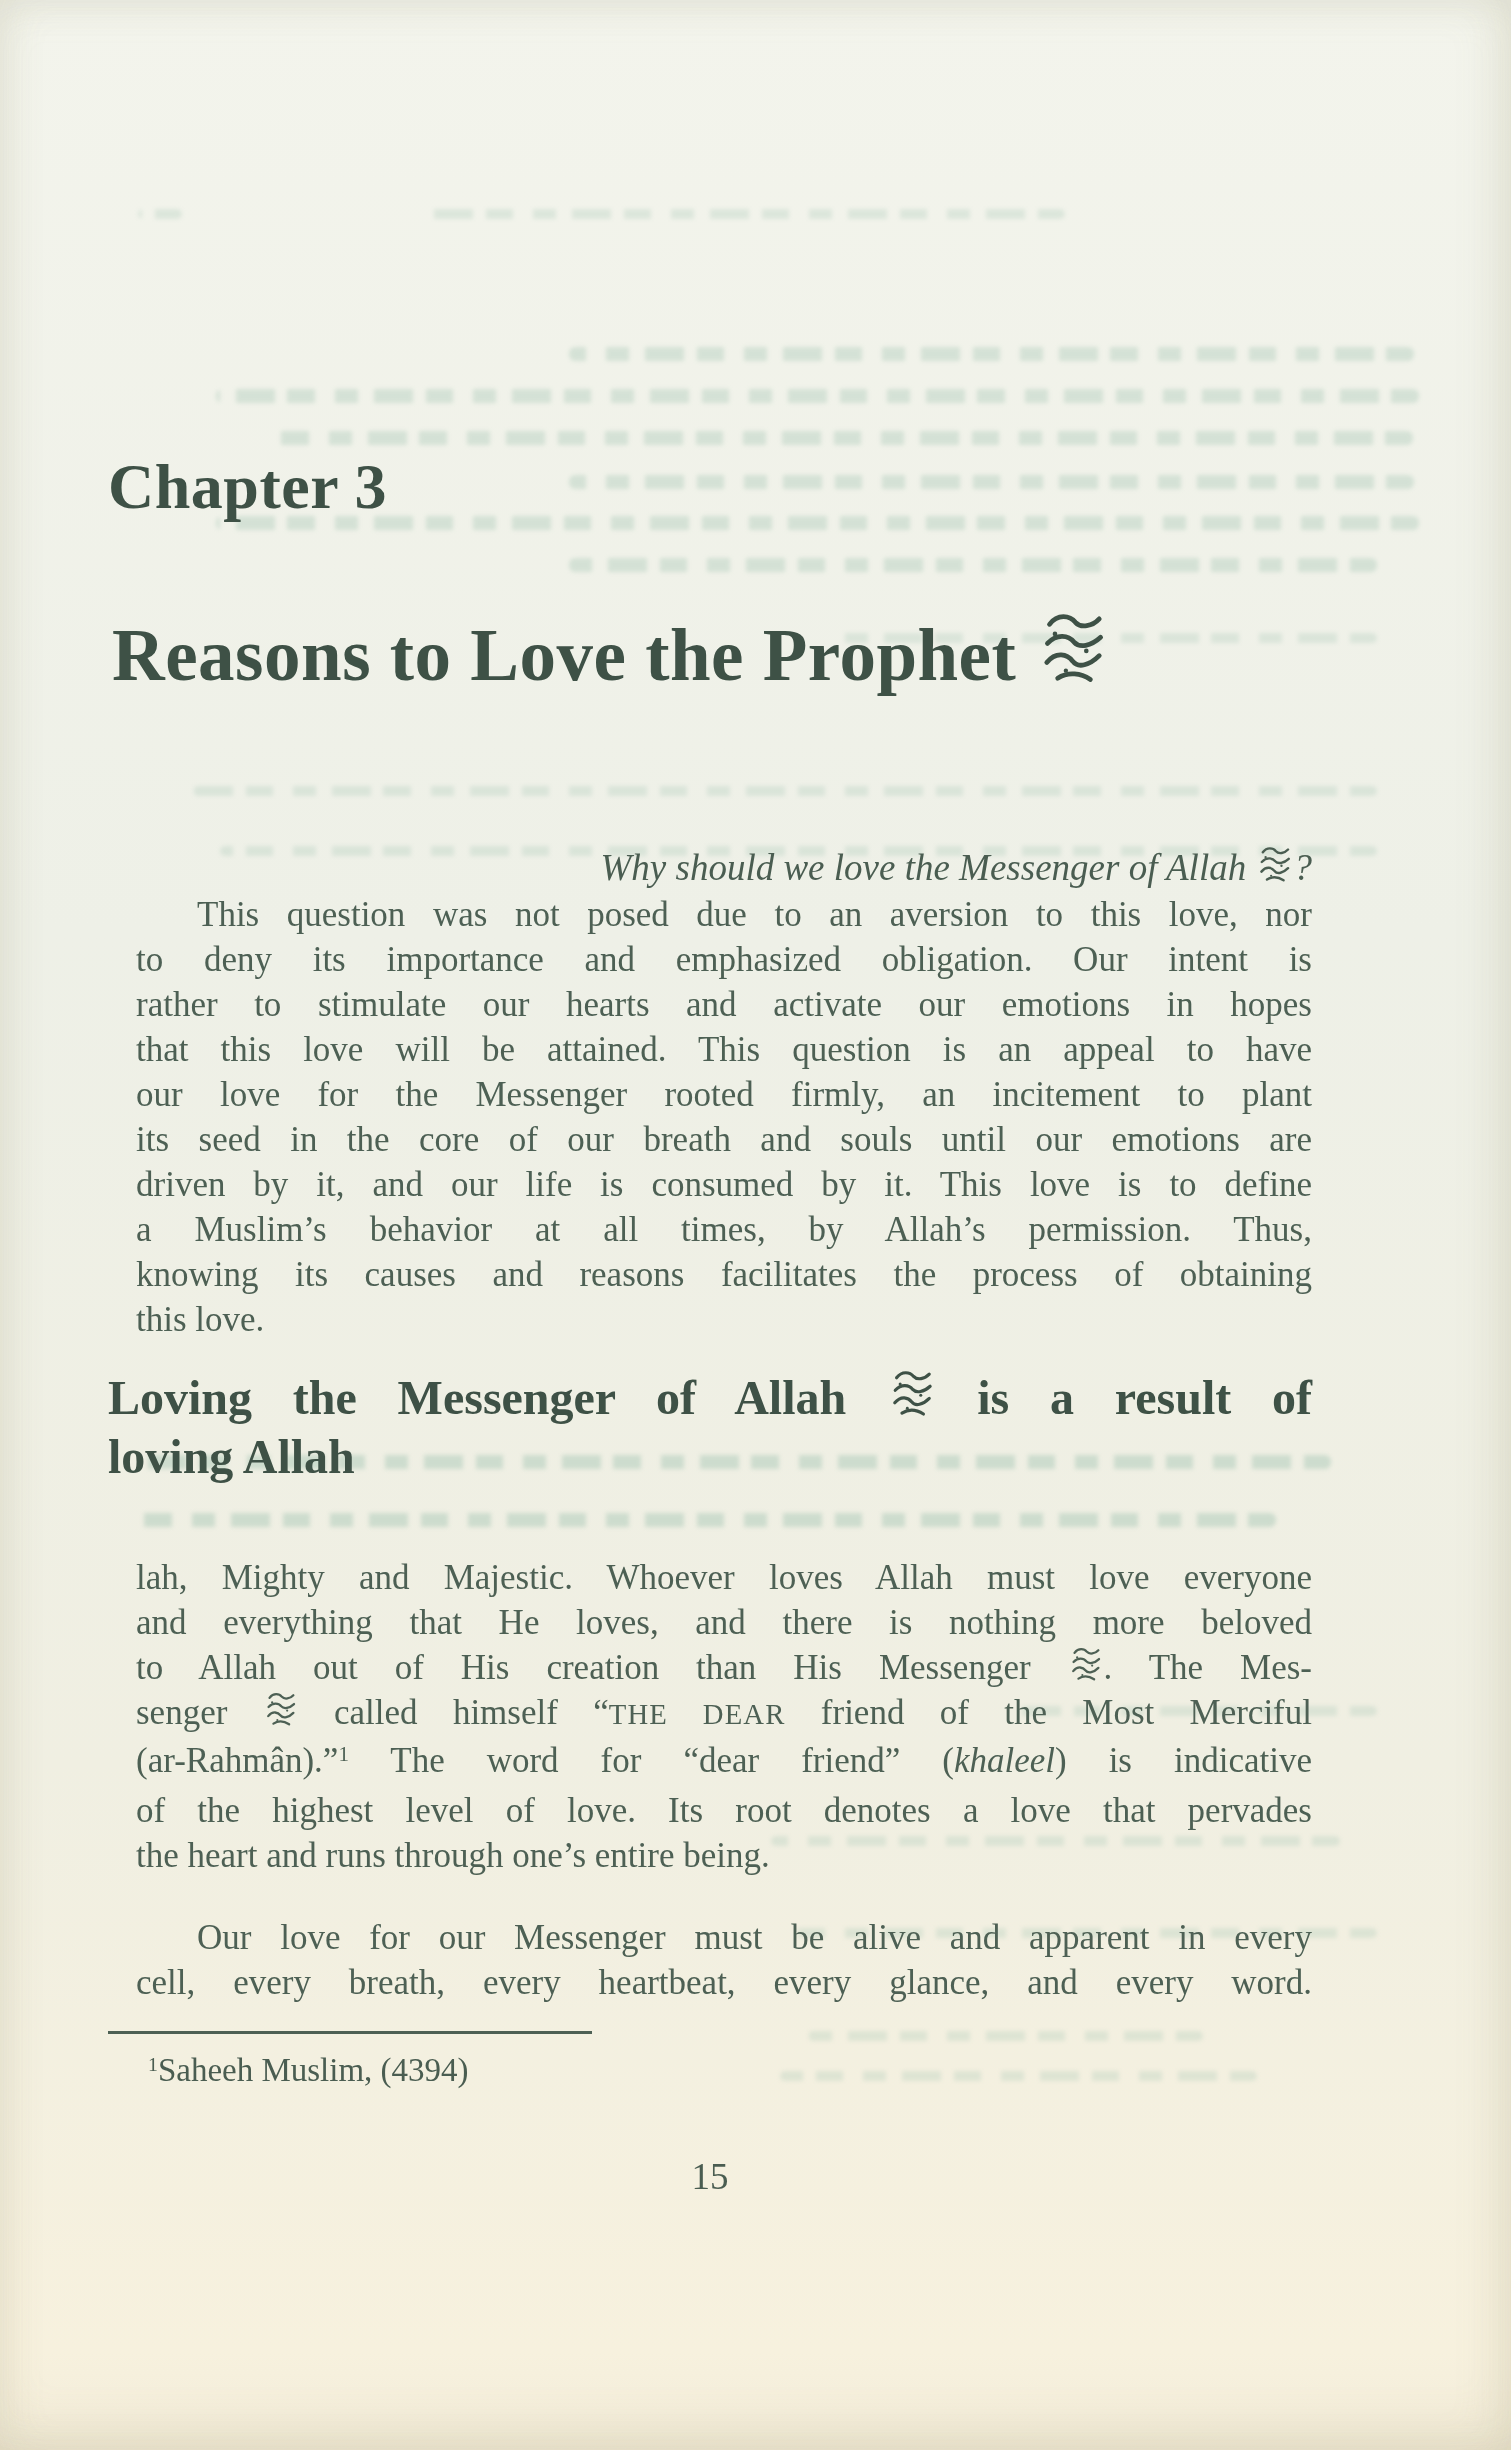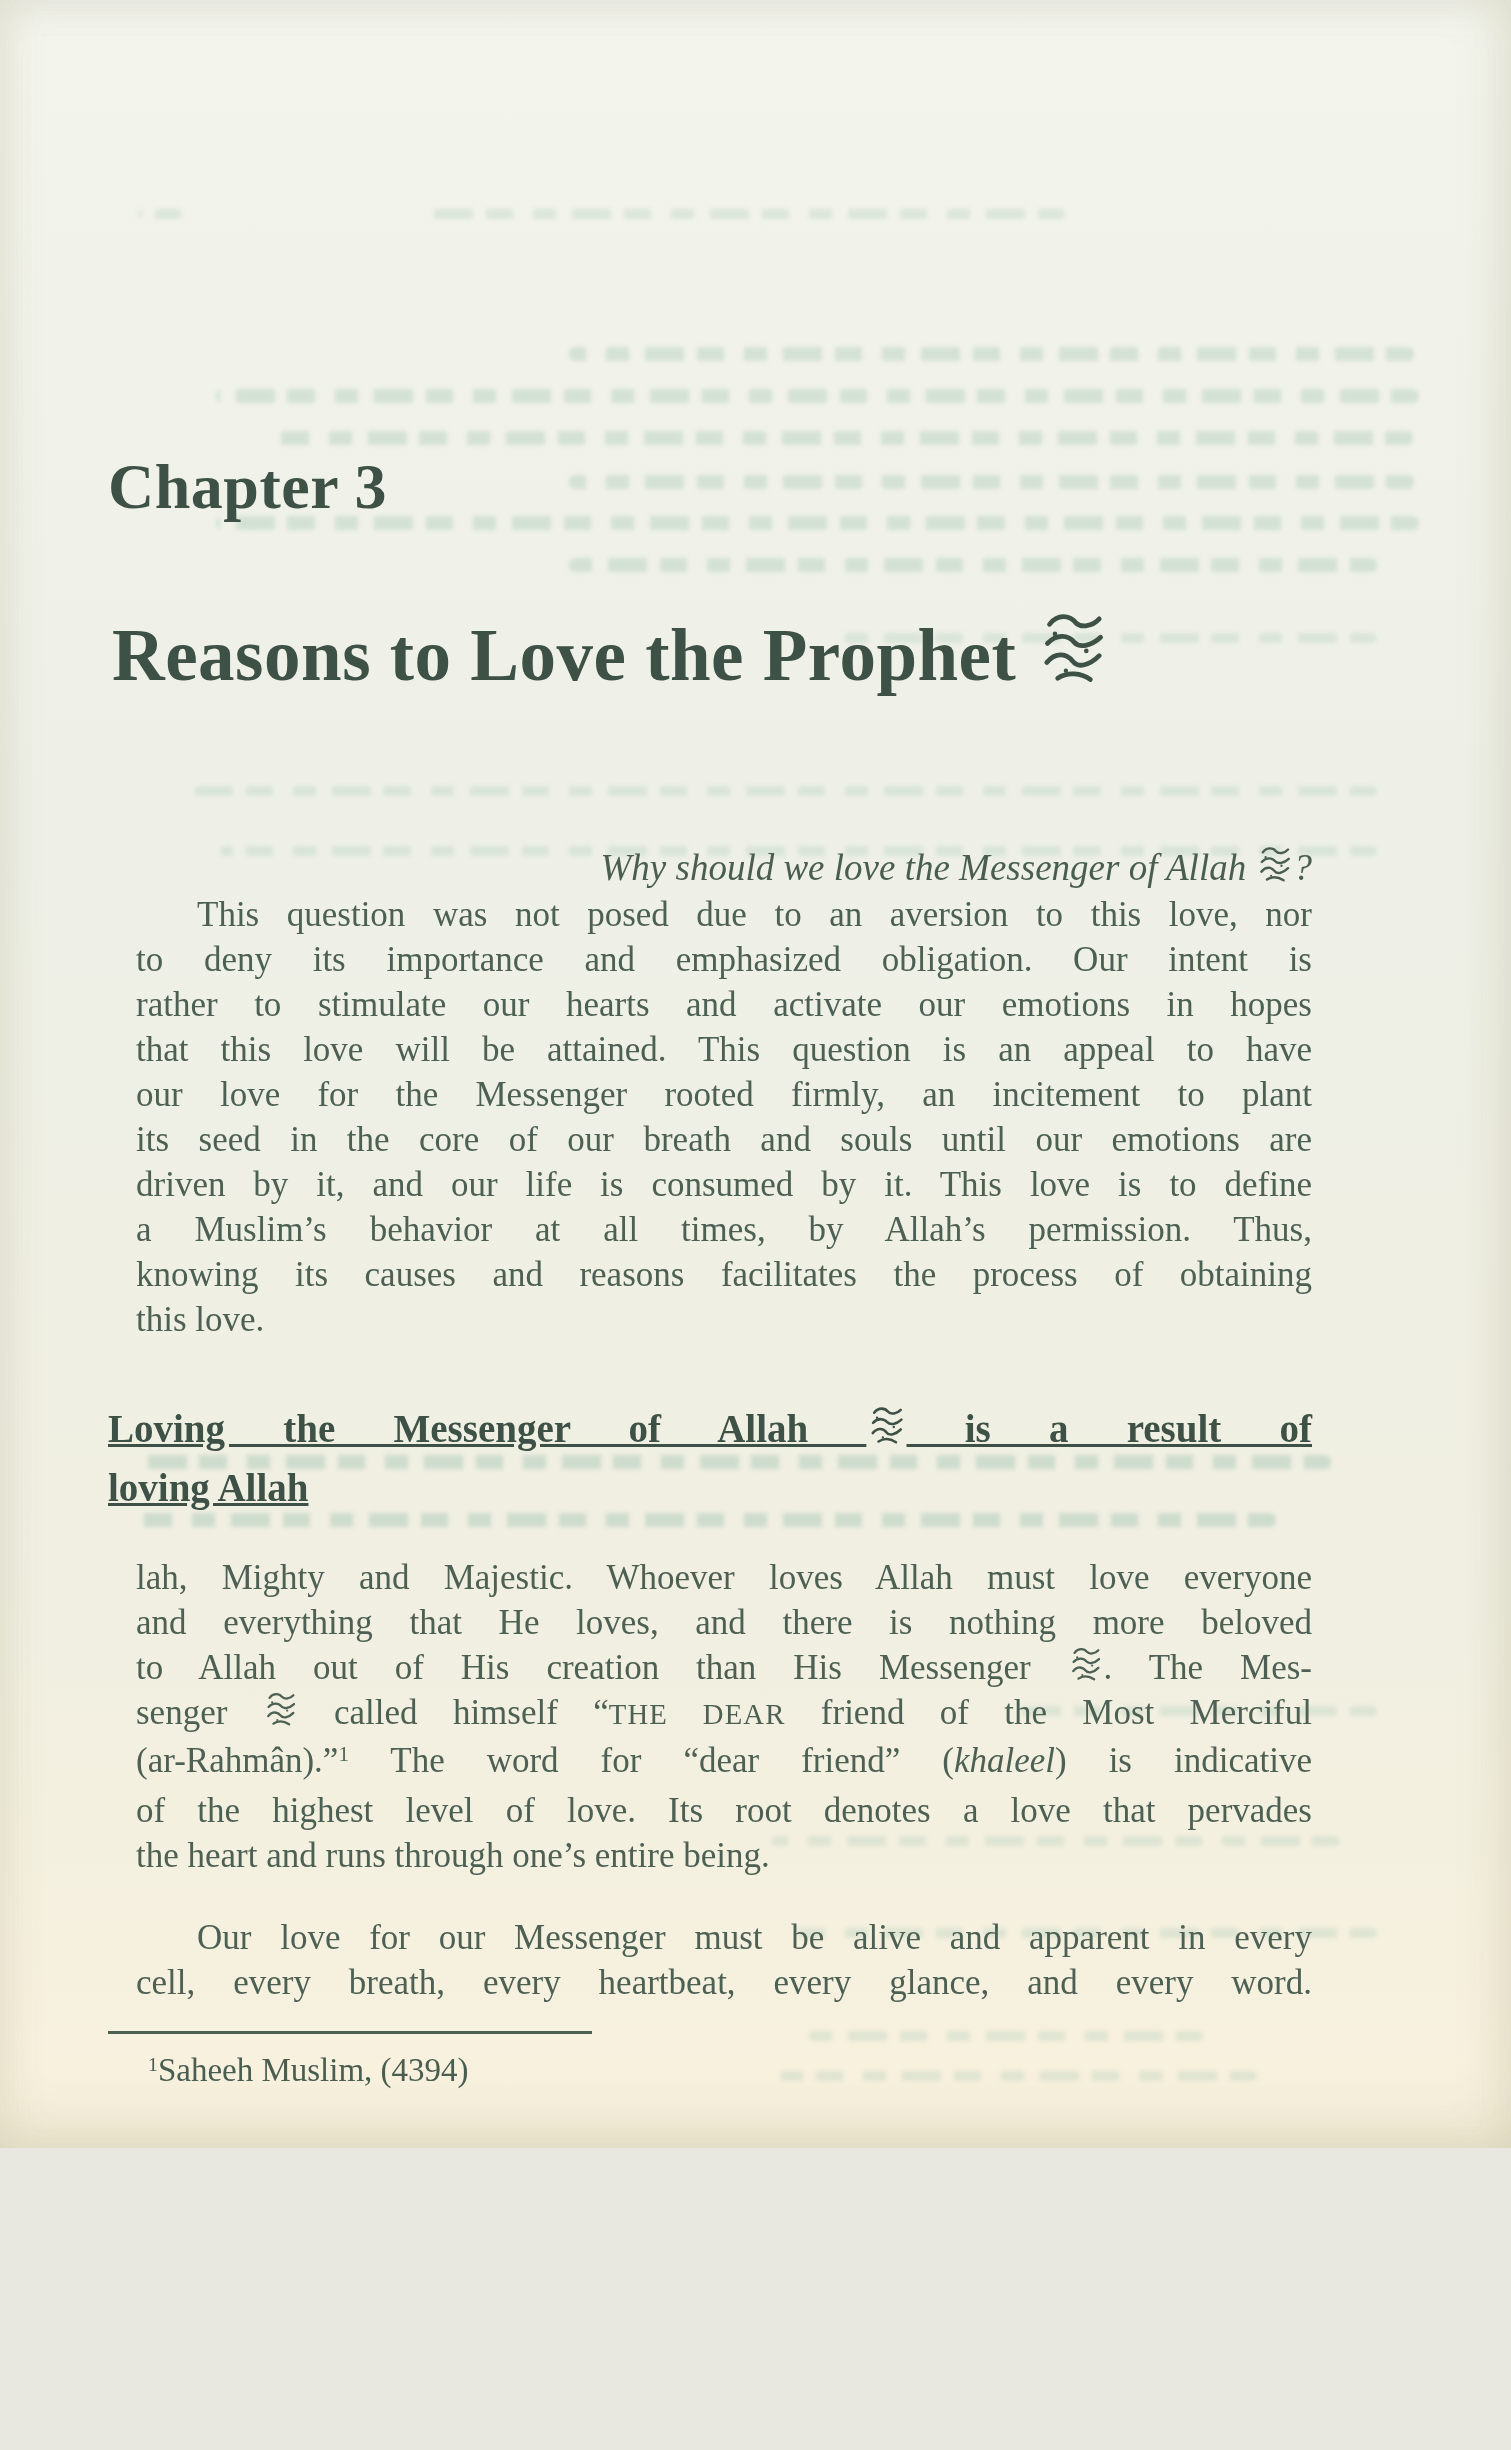--- a/index.html
+++ b/index.html
@@ -2,21 +2,21 @@
 <html style="font-size:14.7px"><head>
 <meta charset="utf-8">
 <style>
   html,body{margin:0;padding:0;}
   body{
     width:1512px;height:2450px;
     font-family:"Liberation Serif","DejaVu Serif",serif;
     background:#e8e8e0;
   }
   .page{
-    position:relative;width:1512px;height:2148px;overflow:hidden;
+    position:relative;width:1512px;height:2450px;overflow:hidden;
     background:linear-gradient(180deg,#f3f4ec 0%,#eef0e7 38%,#f0efe2 72%,#f7f1de 96%,#f2ecd9 100%);
     color:#45584c;
   }
   .page::after{
     content:"";position:absolute;inset:0;pointer-events:none;
     box-shadow:inset -20px 0 42px rgba(150,145,105,.10),
                inset 14.7px 0 37px rgba(160,160,130,.07),
                inset 0 -24px 46px rgba(190,170,115,.10),
                inset 0 13px 37px rgba(200,200,185,.08);
   }
@@ -36,21 +36,21 @@
     color:#4a5d51;line-height:48px;margin-top:20px;
   }
   .para{font-size:35px;color:#4d6054;}
   .para .line{line-height:45px;text-align:justify;text-align-last:justify;white-space:nowrap;margin-left:28px;}
   .para .line.last{text-align-last:left;}
   .para .line.indent{text-indent:61px;}
   #para1{top:892px;}
   #para2{top:1555px;}
   #para3{top:1915px;}
   .section-heading{
-    top:1399px;font-size:39px;font-weight:bold;color:#3e5146;text-decoration:underline;
+    top:1367px;font-size:48px;font-weight:bold;color:#3e5146;
   }
   .section-heading .line{line-height:59px;text-align:justify;text-align-last:justify;white-space:nowrap;}
   .section-heading .line.last{text-align-last:left;}
 
   .footnote-rule{
     top:2031px;width:484px;height:6.4px;
     background:linear-gradient(#4d6054 0 2.8px,transparent 2.8px 4.6px,rgba(77,96,84,.5) 4.6px 5.5px,transparent 5.5px);
   }
   .footnote{
     top:2049px;font-size:33px;color:#4a5d51;line-height:42px;text-indent:40px;

